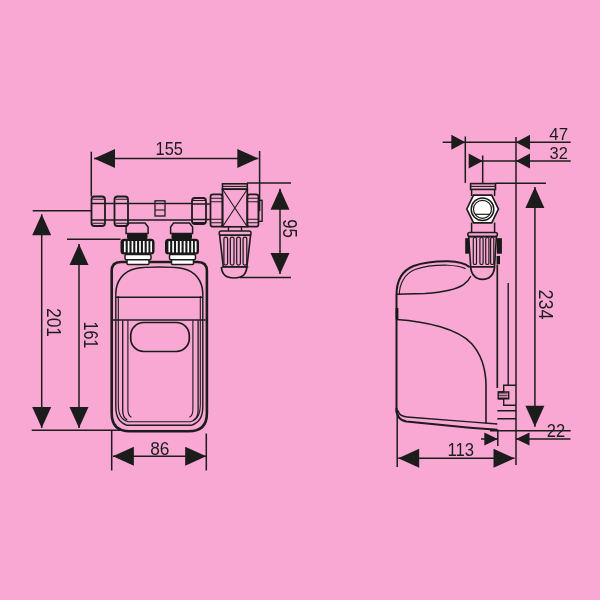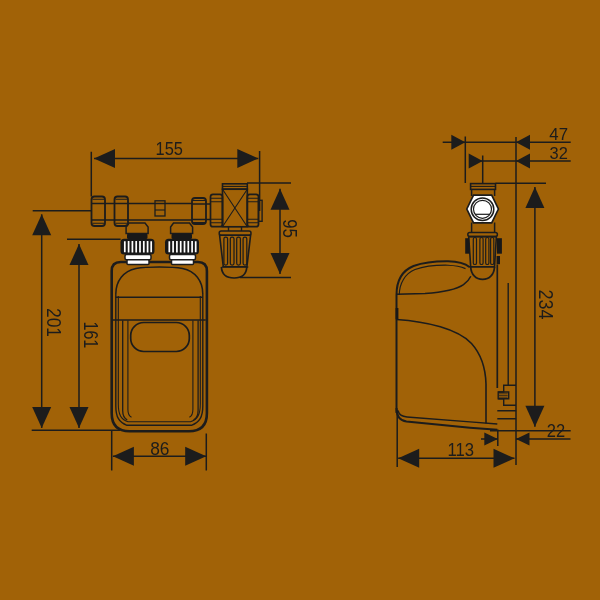--- a/index.html
+++ b/index.html
@@ -1,16 +1,16 @@
 <!DOCTYPE html>
 <html><head>
 <meta charset="utf-8">
 <style>
   html,body{margin:0;padding:0;background:#fff;}
-  .wrap{width:600px;height:600px;position:relative;background:#a16207;}
+  .wrap{width:600px;height:600px;position:relative;background:#f9a8d4;}
   text{font-family:"Liberation Sans",sans-serif;fill:#1c1c1c;}
 </style>
 </head>
 <body>
 <div class="wrap">
 <svg style="filter:blur(0.45px)" width="600" height="600" viewBox="0 0 600 600" fill="none" stroke="none">
 
 <g stroke="#1c1c1c" stroke-width="1.6" fill="none">
 
   <rect x="91.5" y="196.5" width="13.5" height="29.5" rx="3" stroke-width="1.8"></rect>

